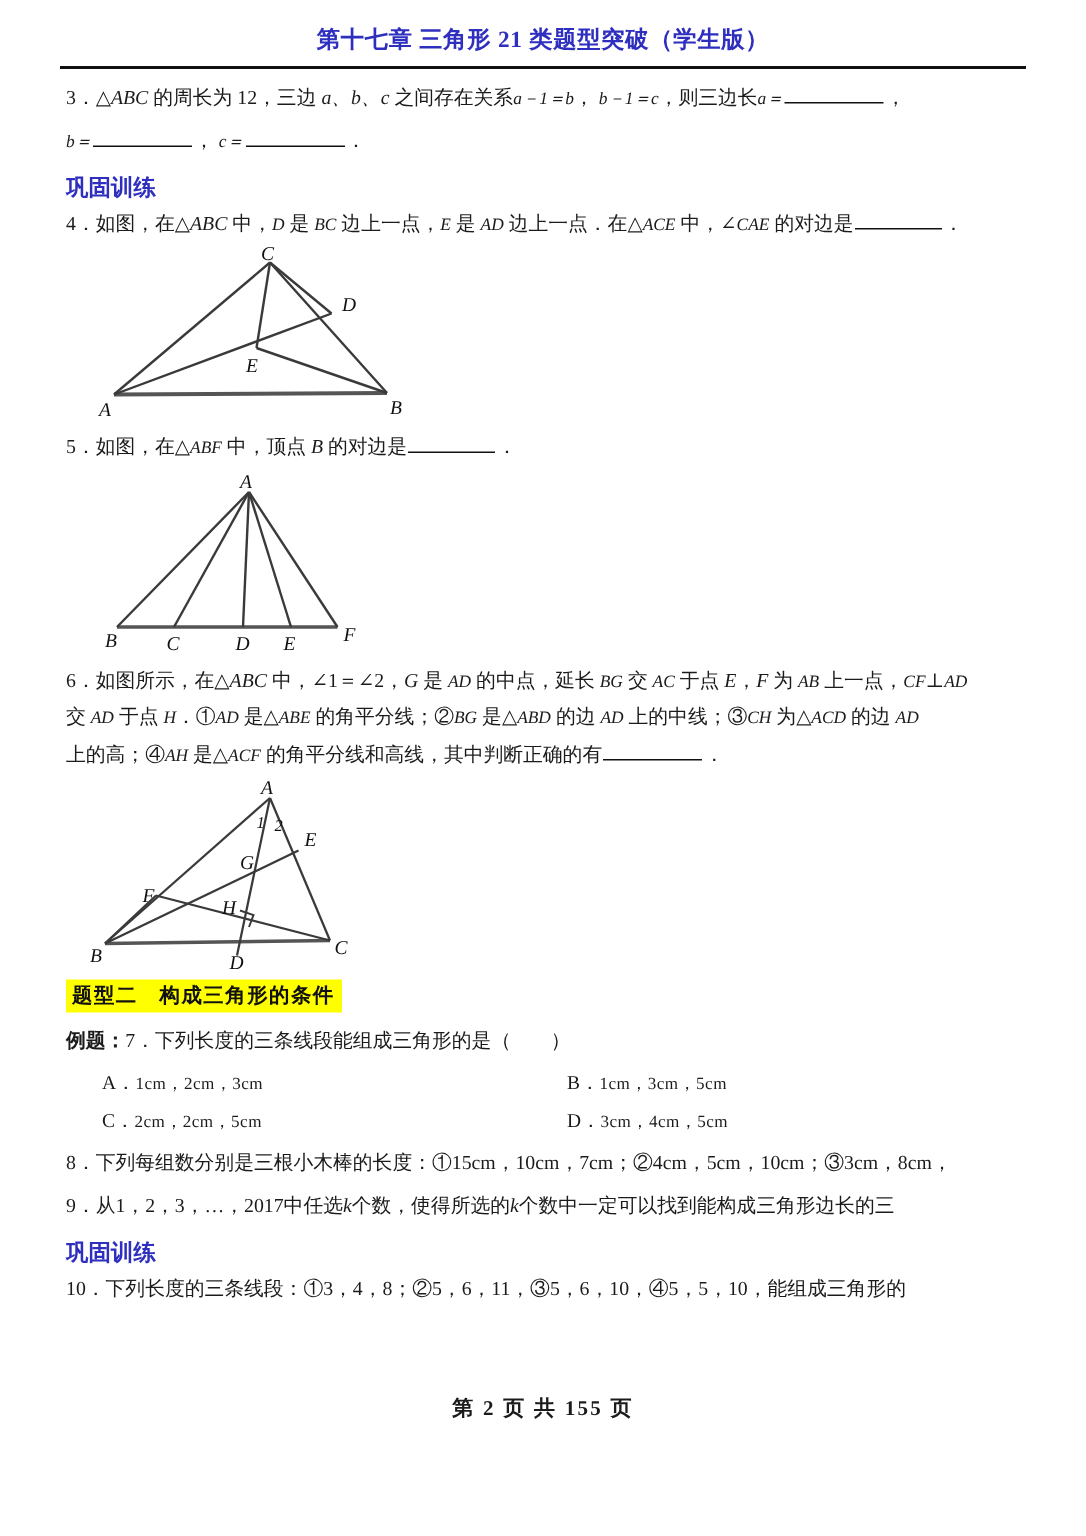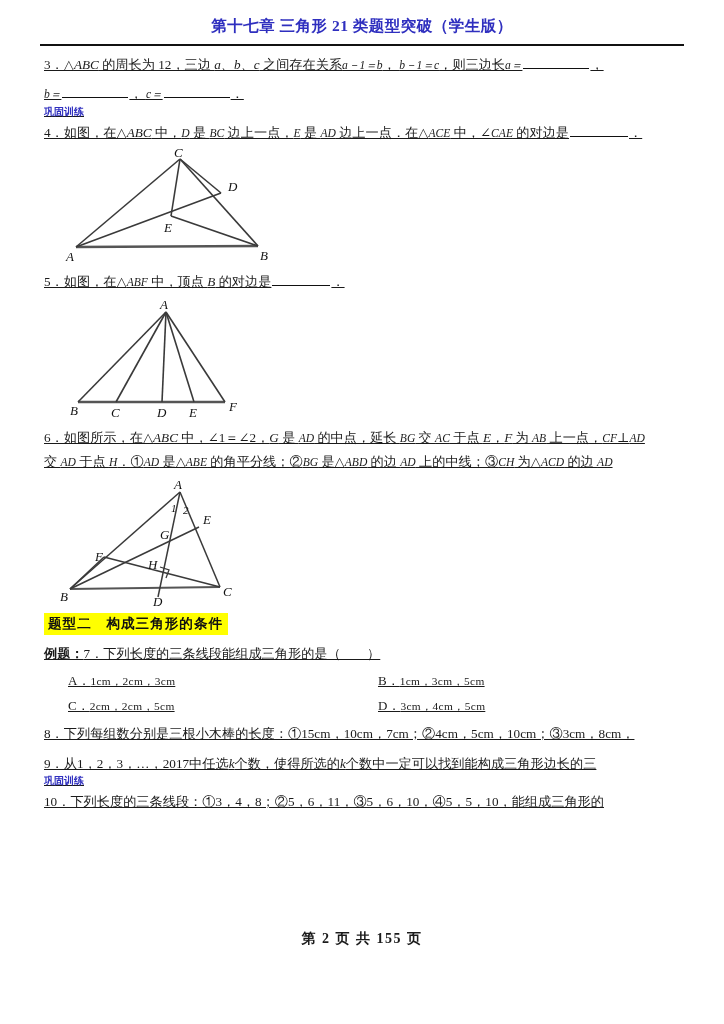--- a/index.html
+++ b/index.html
@@ -29,21 +29,21 @@
     letter-spacing: 0.5px;
     padding-top: 16px;
     font-family: "Liberation Serif", "DejaVu Serif", serif;
   }
   .header-rule {
     margin: 7px 40px 0 40px;
     border-top: 2px solid #111;
   }
 
   
-  .content { padding: 0 60px 0 44px; text-decoration: underline; }
+  .content { padding: 0 60px 0 44px; }
 
   .qline {
     font-size: 13.2px;
     line-height: 1.55;
     margin-top: 9px;
     text-align: justify;
     color: #1b1b1b;
   }
   .qline.tight { margin-top: 4px; }
   .small { font-size: 11.6px; }
@@ -54,21 +54,22 @@
     width: 66px;
     height: 0.85em;
     vertical-align: baseline;
     margin: 0 1px;
   }
   .blank.short { width: 58px; }
 
   .subhead {
     color: #2f2fbf;
     font-weight: bold;
-    font-size: 10px;
+    font-size: 15px;
+    margin-top: 11px;
   }
 
   .type-head {
     display: inline-block;
     background: #ffff00;
     color: #111;
     font-weight: bold;
     font-size: 13.6px;
     padding: 2px 5px 2px 4px;
     margin-top: 6px;
@@ -183,20 +184,23 @@
         <text class="lbl" x="119" y="118">E</text>
         <text class="lbl" x="159" y="112">F</text>
       </svg>
     </div>
 
     <div class="qline">
       <span>6．如图所示，在△</span><span class="it">ABC</span><span> 中，∠1＝∠2，</span><span class="it">G</span><span> 是 </span><span class="it small">AD</span><span> 的中点，延长 </span><span class="it small">BG</span><span> 交 </span><span class="it small">AC</span><span> 于点 </span><span class="it">E</span><span>，</span><span class="it">F</span><span> 为 </span><span class="it small">AB</span><span> 上一点，</span><span class="it small">CF</span><span>⊥</span><span class="it small">AD</span>
     </div>
     <div class="qline tight">
       <span>交 </span><span class="it small">AD</span><span> 于点 </span><span class="it small">H</span><span>．①</span><span class="it small">AD</span><span> 是△</span><span class="it small">ABE</span><span> 的角平分线；②</span><span class="it small">BG</span><span> 是△</span><span class="it small">ABD</span><span> 的边 </span><span class="it small">AD</span><span> 上的中线；③</span><span class="it small">CH</span><span> 为△</span><span class="it small">ACD</span><span> 的边 </span><span class="it small">AD</span>
+    </div>
+    <div class="qline tight">
+      <span>上的高；④</span><span class="it small">AH</span><span> 是△</span><span class="it small">ACF</span><span> 的角平分线和高线，其中判断正确的有</span><span class="blank"></span><span>．</span>
     </div>
 
     <div class="figure" style="margin-top:6px;">
       <svg width="260" height="128" viewBox="0 0 260 128" style="margin-left:16px;">
         <g stroke="#3a3a3a" stroke-width="1.5" fill="none">
           <line x1="10" y1="110" x2="160" y2="108" stroke="#555" stroke-width="2.2"></line>
           <line x1="120" y1="13" x2="10" y2="110"></line>
           <line x1="120" y1="13" x2="160" y2="108"></line>
           <line x1="120" y1="13" x2="98" y2="118"></line>
           <line x1="10" y1="110" x2="139" y2="48"></line>

